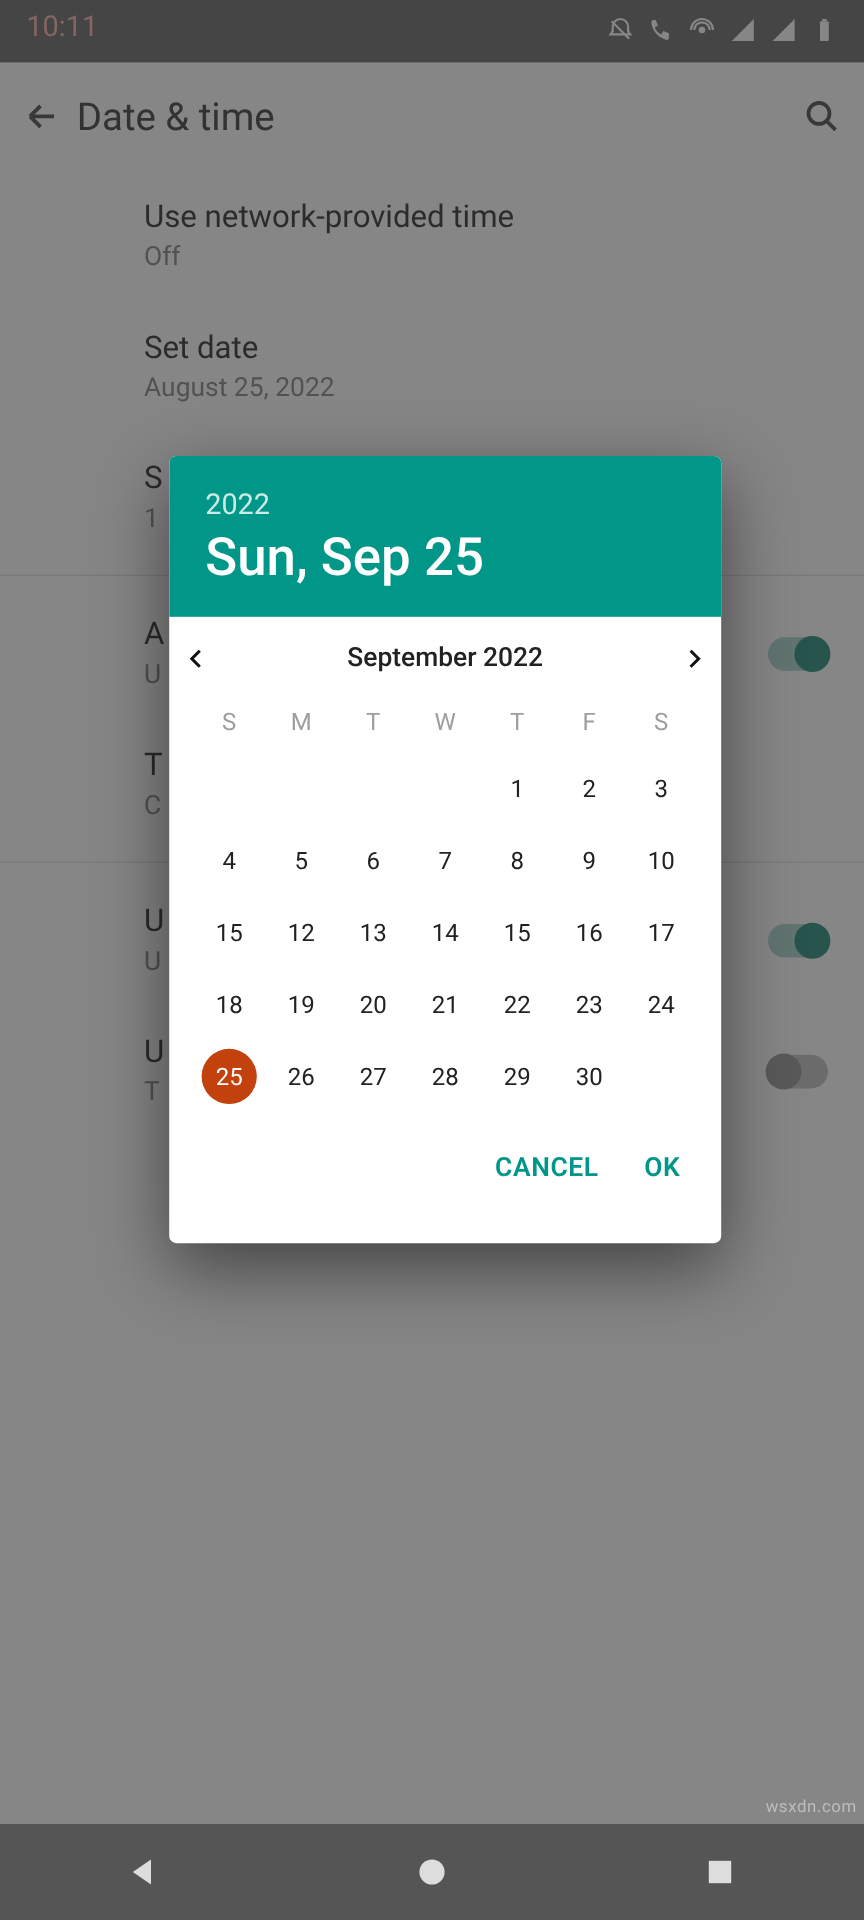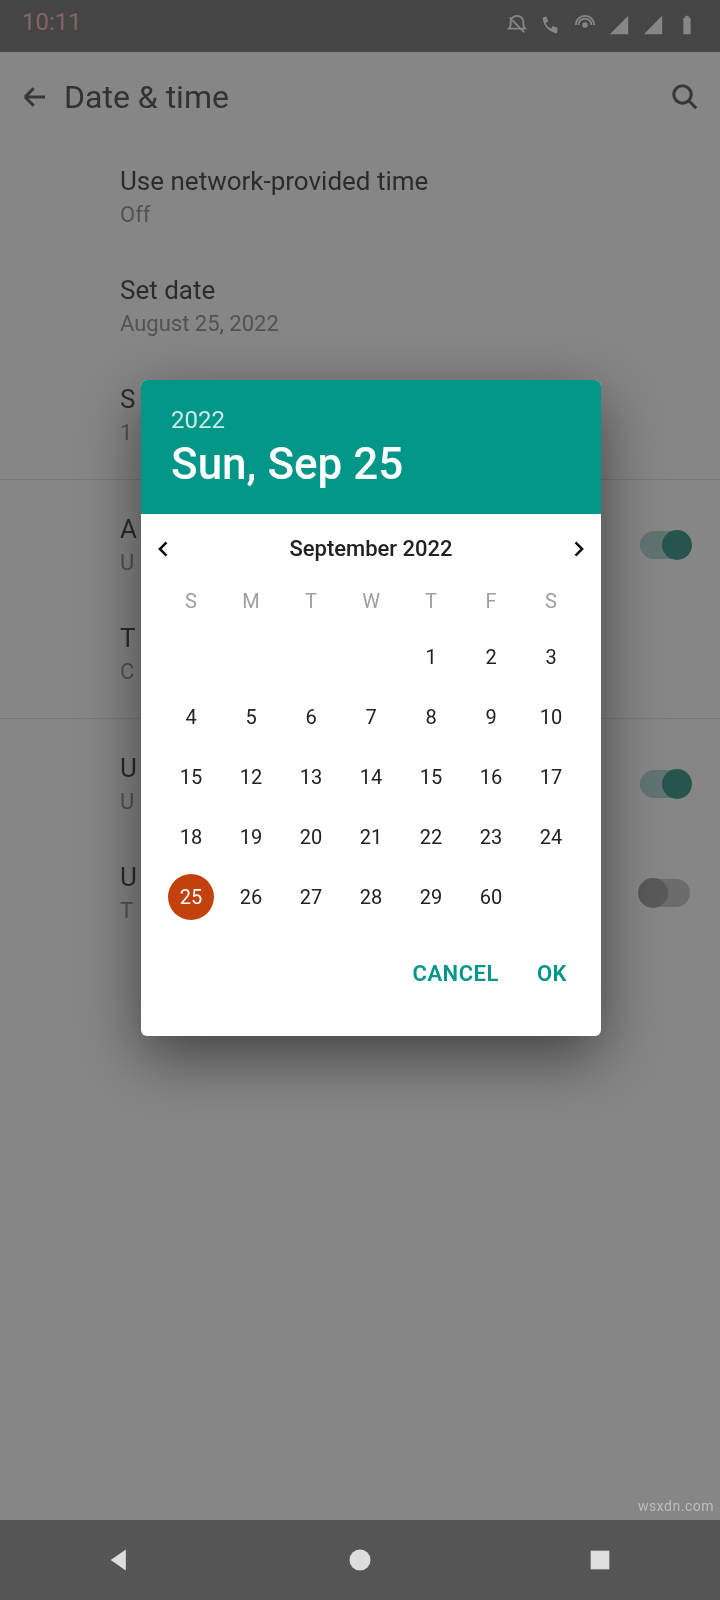--- a/index.html
+++ b/index.html
@@ -186,21 +186,21 @@
           <span>22</span>
           <span>23</span>
           <span>24</span>
         </div>
         <div class="cal-row days">
           <span class="sel">25</span>
           <span>26</span>
           <span>27</span>
           <span>28</span>
           <span>29</span>
-          <span>60</span>
+          <span>30</span>
           <span></span>
         </div>
       </div>
   </div>
 
   <div class="dlg-actions">
     <button class="btn">CANCEL</button>
     <button class="btn ok-highlight">OK</button>
   </div>
 </div>

